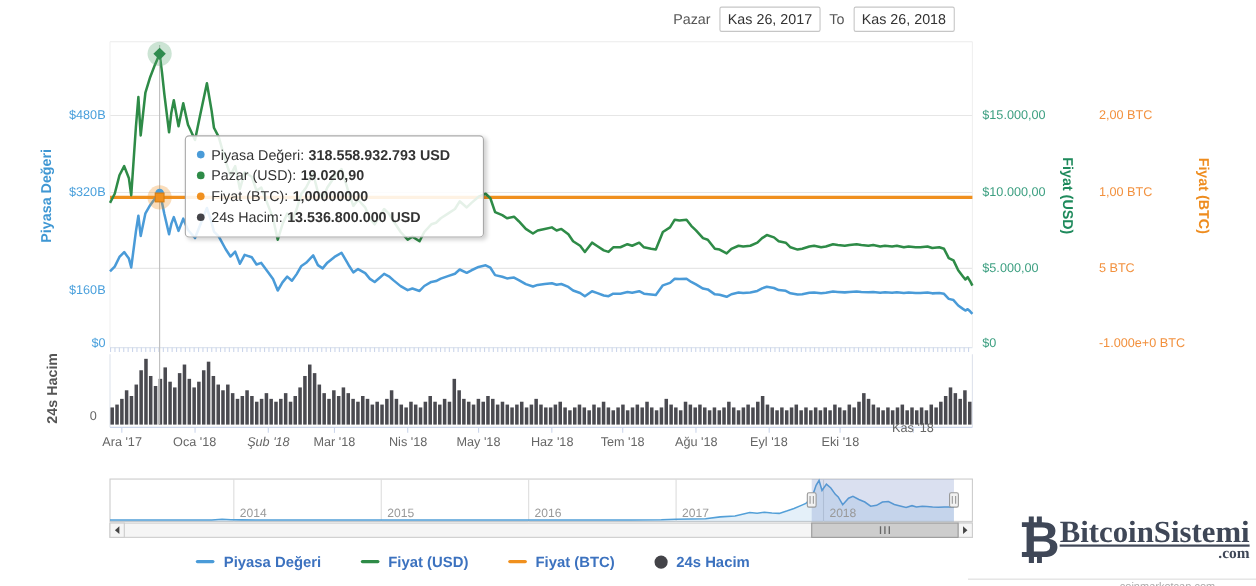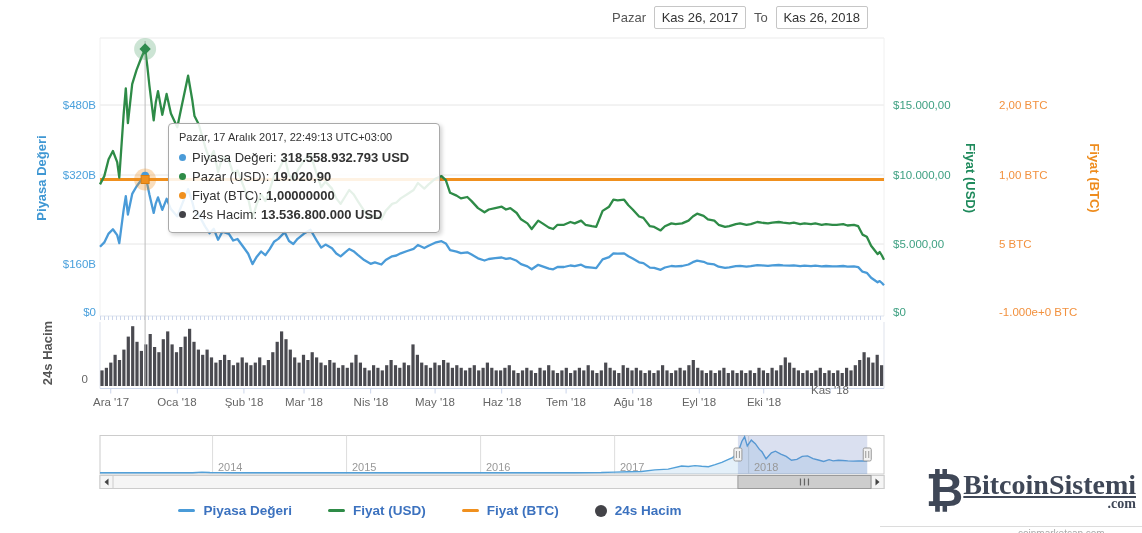--- a/index.html
+++ b/index.html
@@ -333,41 +333,40 @@
     </div>
   <div id="labels-btc">
       <div class="axlbl" style="left: 999px; top: 98px; color: rgb(242, 145, 62);">2,00 BTC</div>
       <div class="axlbl" style="left: 999px; top: 168px; color: rgb(242, 145, 62);">1,00 BTC</div>
       <div class="axlbl" style="left: 999px; top: 237px; color: rgb(242, 145, 62);">5 BTC</div>
       <div class="axlbl" style="left: 999px; top: 305px; color: rgb(242, 145, 62);">-1.000e+0 BTC</div>
     </div>
   <div id="labels-x">
       <div class="xlbl" style="left: 111px; top: 396px;">Ara '17</div>
       <div class="xlbl" style="left: 177px; top: 396px;">Oca '18</div>
-      <div class="xlbl" style="left: 244px; top: 396px;">Şub '18</div>
+      <div class="xlbl" style="left: 244px; top: 396px; font-style: italic;">Şub '18</div>
       <div class="xlbl" style="left: 304px; top: 396px;">Mar '18</div>
       <div class="xlbl" style="left: 371px; top: 396px;">Nis '18</div>
       <div class="xlbl" style="left: 435px; top: 396px;">May '18</div>
       <div class="xlbl" style="left: 502px; top: 396px;">Haz '18</div>
       <div class="xlbl" style="left: 566px; top: 396px;">Tem '18</div>
       <div class="xlbl" style="left: 633px; top: 396px;">Ağu '18</div>
       <div class="xlbl" style="left: 699px; top: 396px;">Eyl '18</div>
       <div class="xlbl" style="left: 764px; top: 396px;">Eki '18</div>
       <div class="xlbl" style="left: 830px; top: 384px;">Kas '18</div>
     </div>
   <div id="labels-years">
       <div class="navyr" style="left: 218px; top: 461px;">2014</div>
       <div class="navyr" style="left: 352px; top: 461px;">2015</div>
       <div class="navyr" style="left: 486px; top: 461px;">2016</div>
       <div class="navyr" style="left: 620px; top: 461px;">2017</div>
       <div class="navyr" style="left: 754px; top: 461px;">2018</div>
     </div>
 
   <div id="tooltip">
-    <div class="tt-title">Pazar, 17 Aralık 2017, 22:49:13 UTC+03:00</div>
     <div id="tt-rows">
         <div class="tt-row" style="">
           <div class="tt-dot" style="background: rgb(74, 155, 216);"></div>
           <div class="" style="">Piyasa Değeri:</div>
           <div class="tt-val" style="">318.558.932.793 USD</div>
         </div>
         <div class="tt-row" style="">
           <div class="tt-dot" style="background: rgb(46, 139, 71);"></div>
           <div class="" style="">Pazar (USD):</div>
           <div class="tt-val" style="">19.020,90</div>

